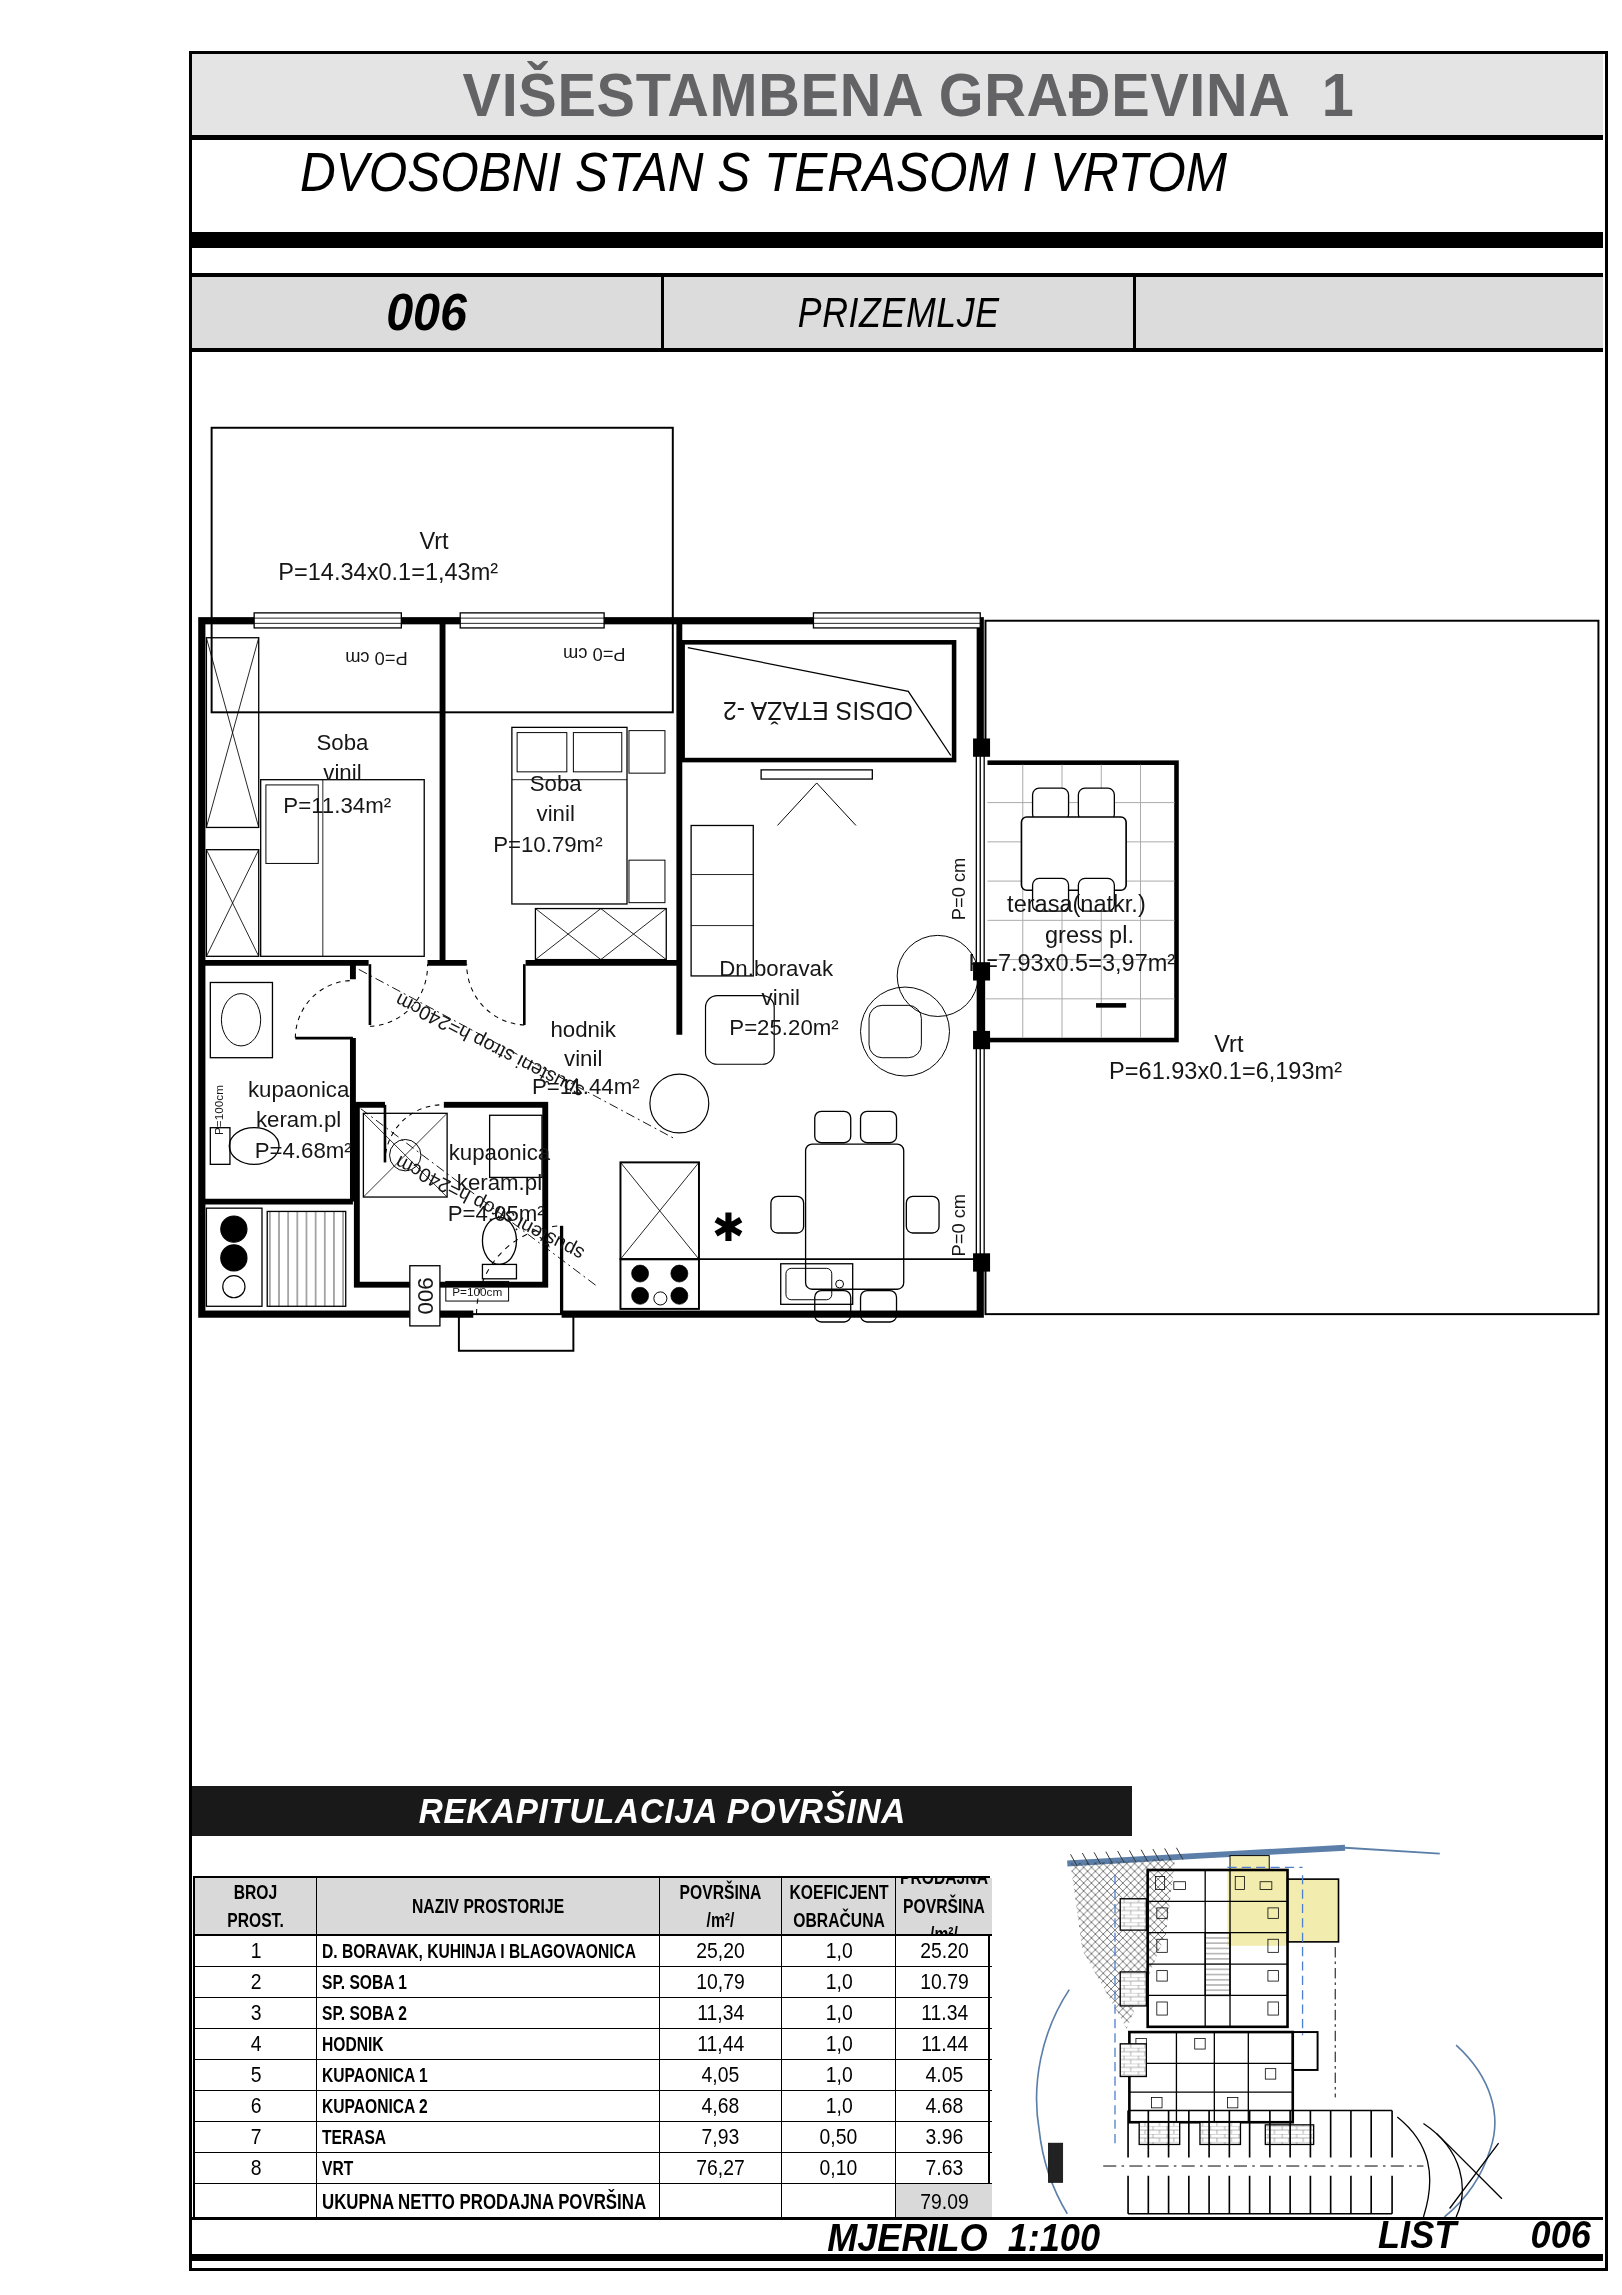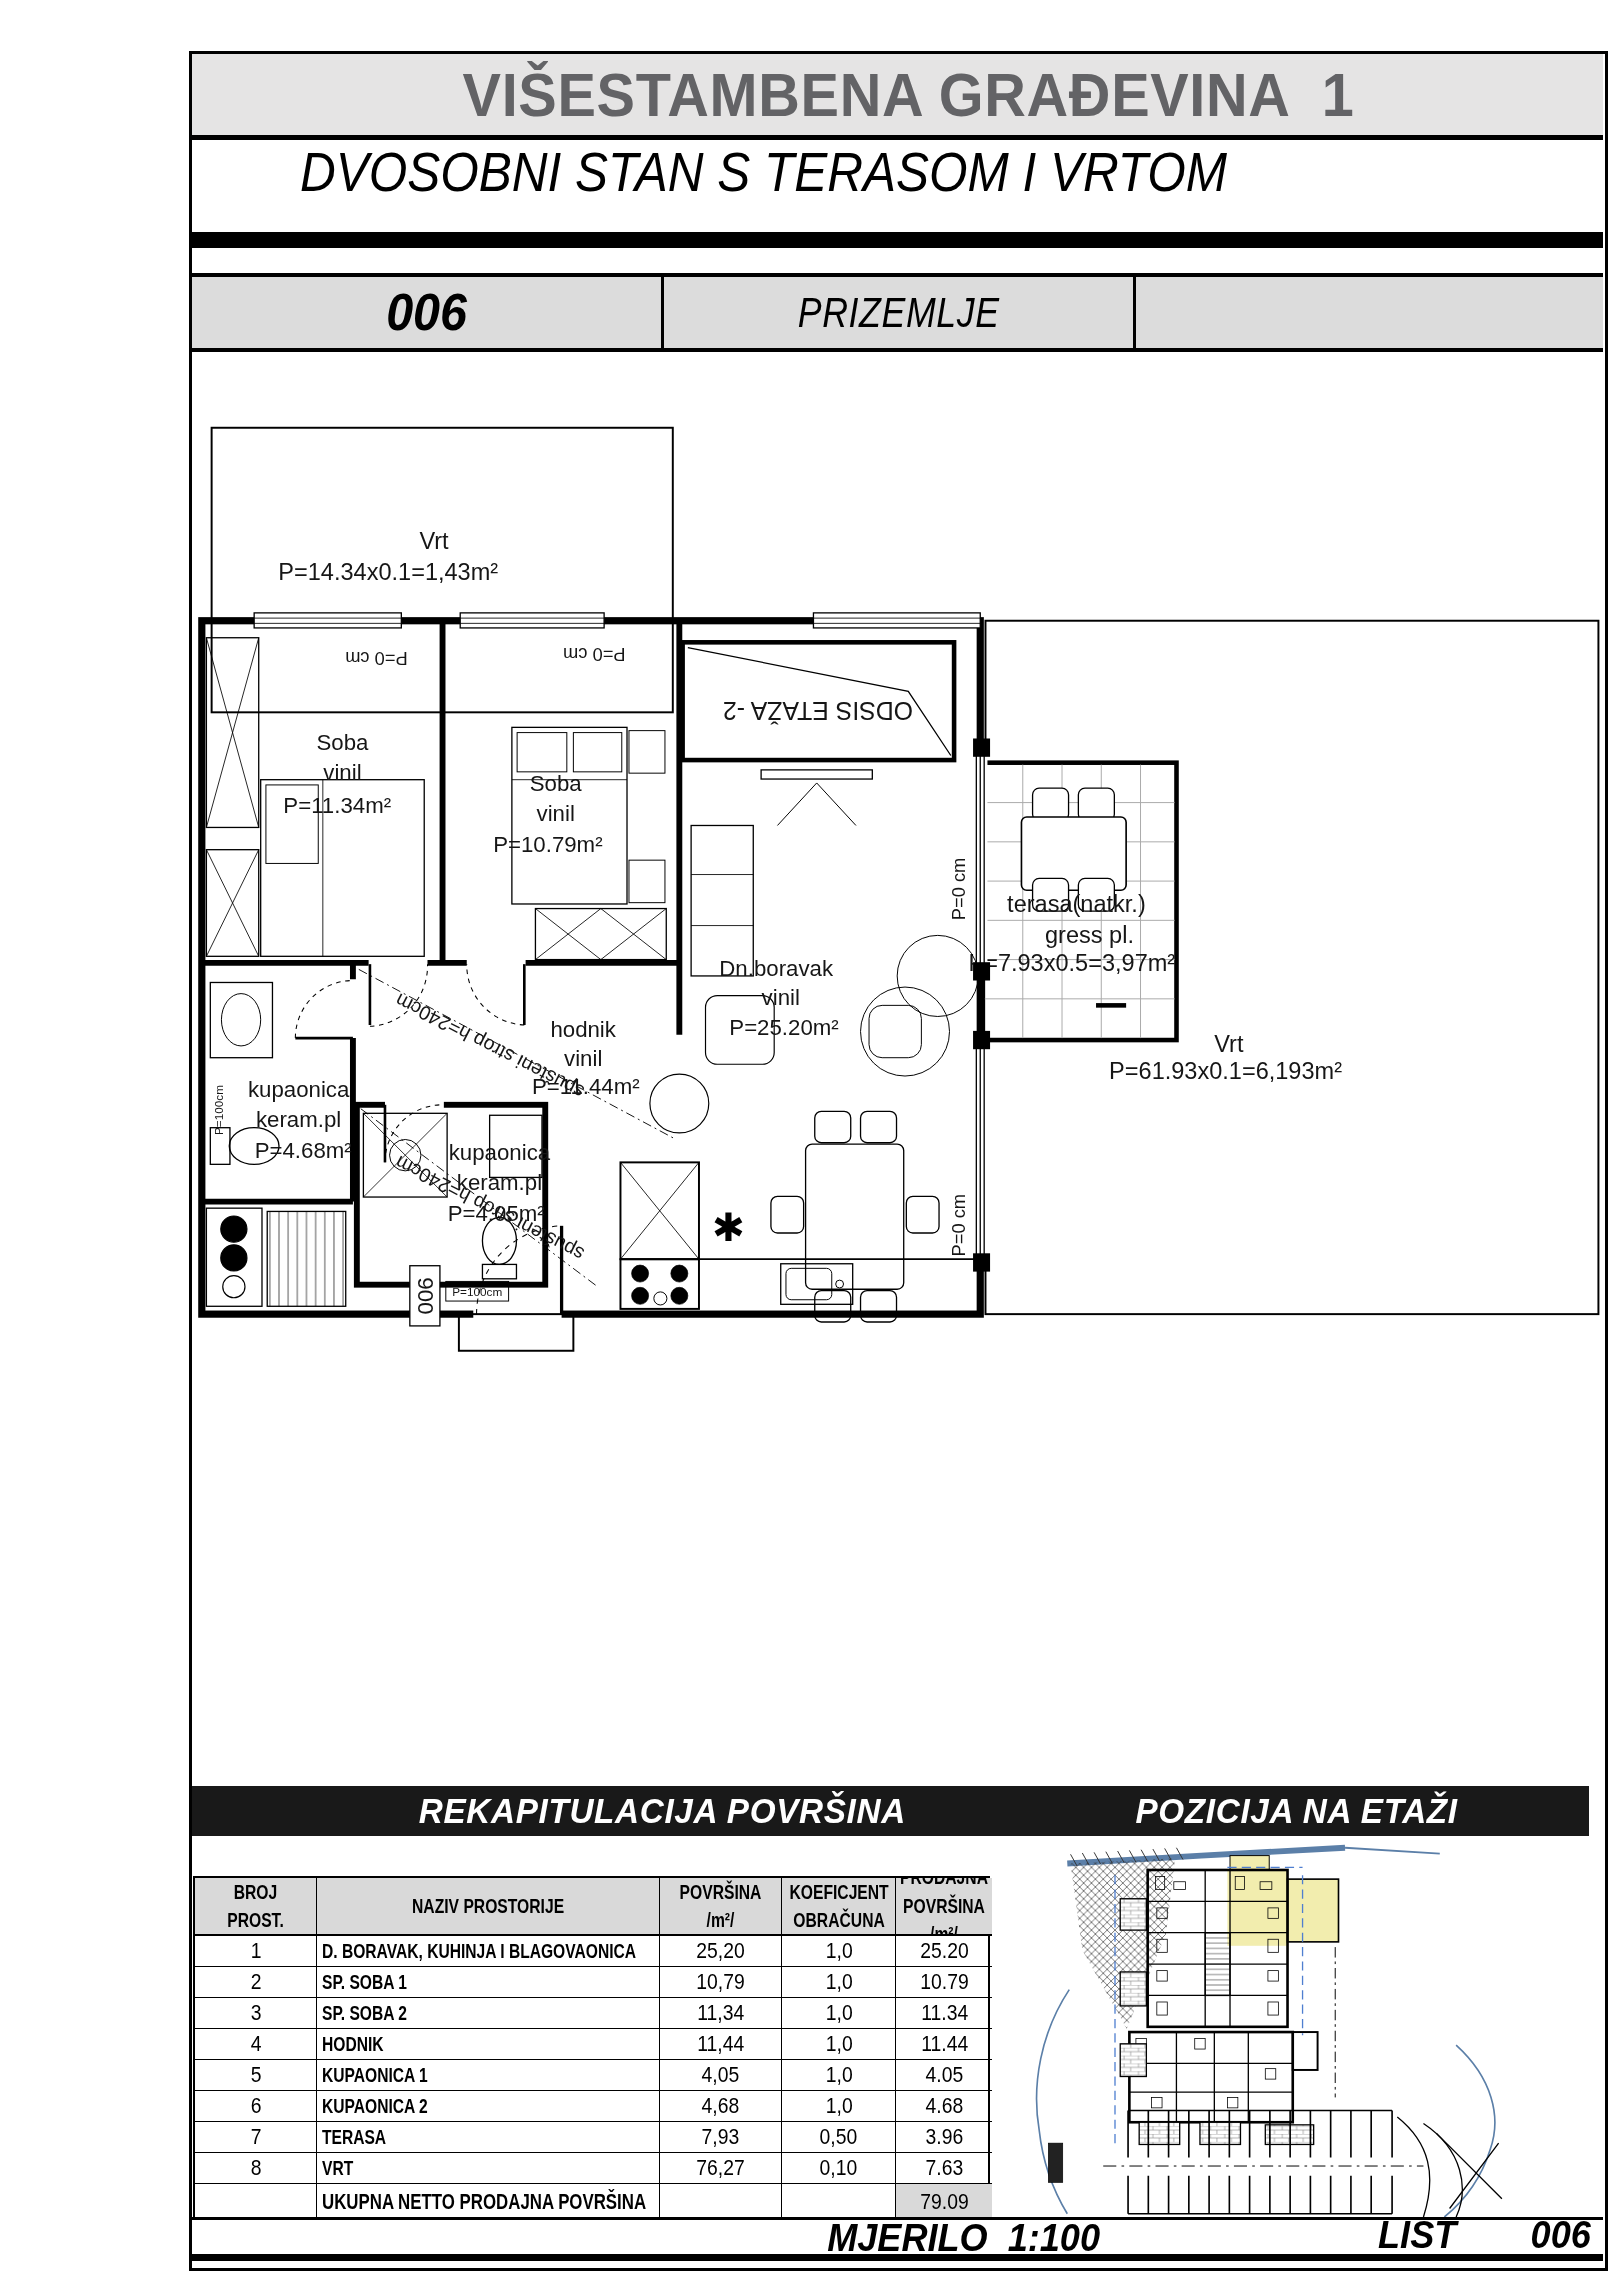--- a/index.html
+++ b/index.html
@@ -310,23 +310,20 @@
       <text class="cad" x="465" y="1330" font-size="34" text-anchor="middle">P=4.05m²</text>
 
       <text class="cad" x="893" y="955" font-size="34" text-anchor="middle">Dn.boravak</text>
       <text class="cad" x="900" y="1000" font-size="34" text-anchor="middle">vinil</text>
       <text class="cad" x="905" y="1046" font-size="34" text-anchor="middle">P=25.20m²</text>
     </svg>
 
     <div class="abs bar bar-left">
       <span>REKAPITULACIJA POVRŠINA</span>
     </div>
-    <div class="abs bar bar-right">
-      <span>POZICIJA NA ETAŽI</span>
-    </div>
 
     <div class="abs recap-table">
       <div class="cell hcell">
           <span>BROJ PROST.</span>
         </div>
       <div class="cell hcell">
           <span>NAZIV PROSTORIJE</span>
         </div>
       <div class="cell hcell">
           <span>POVRŠINA  /m²/</span>

